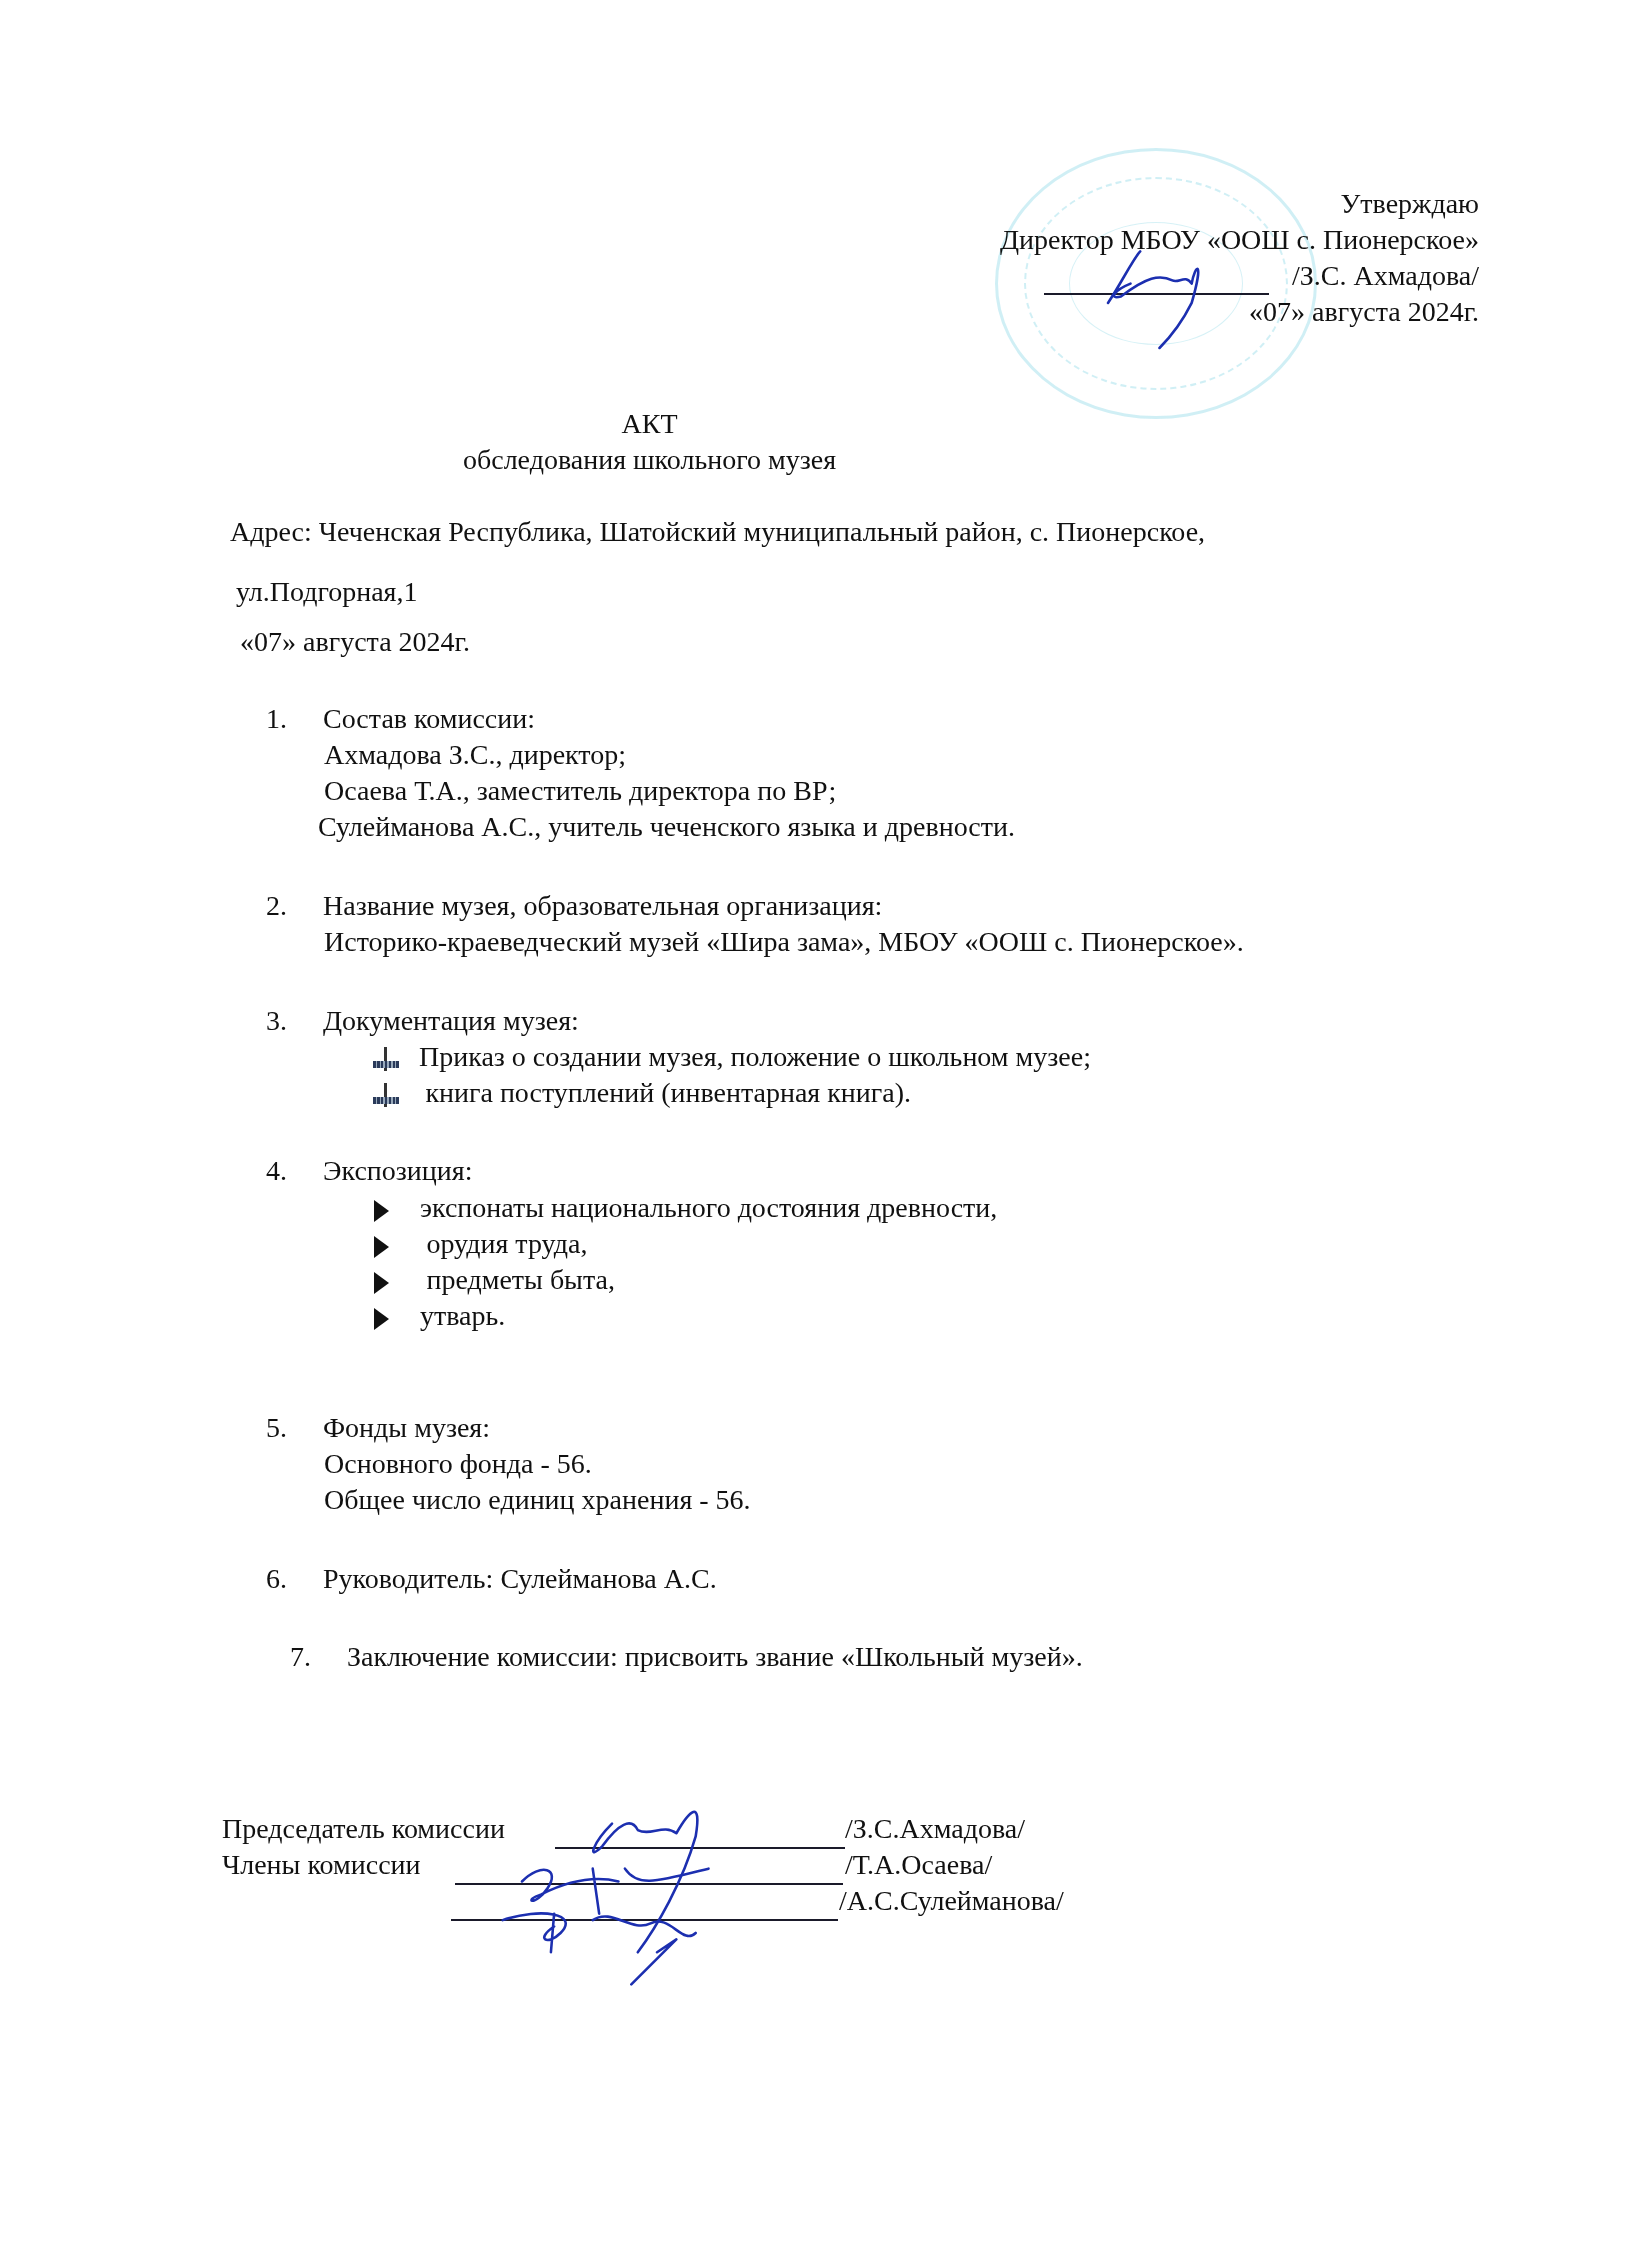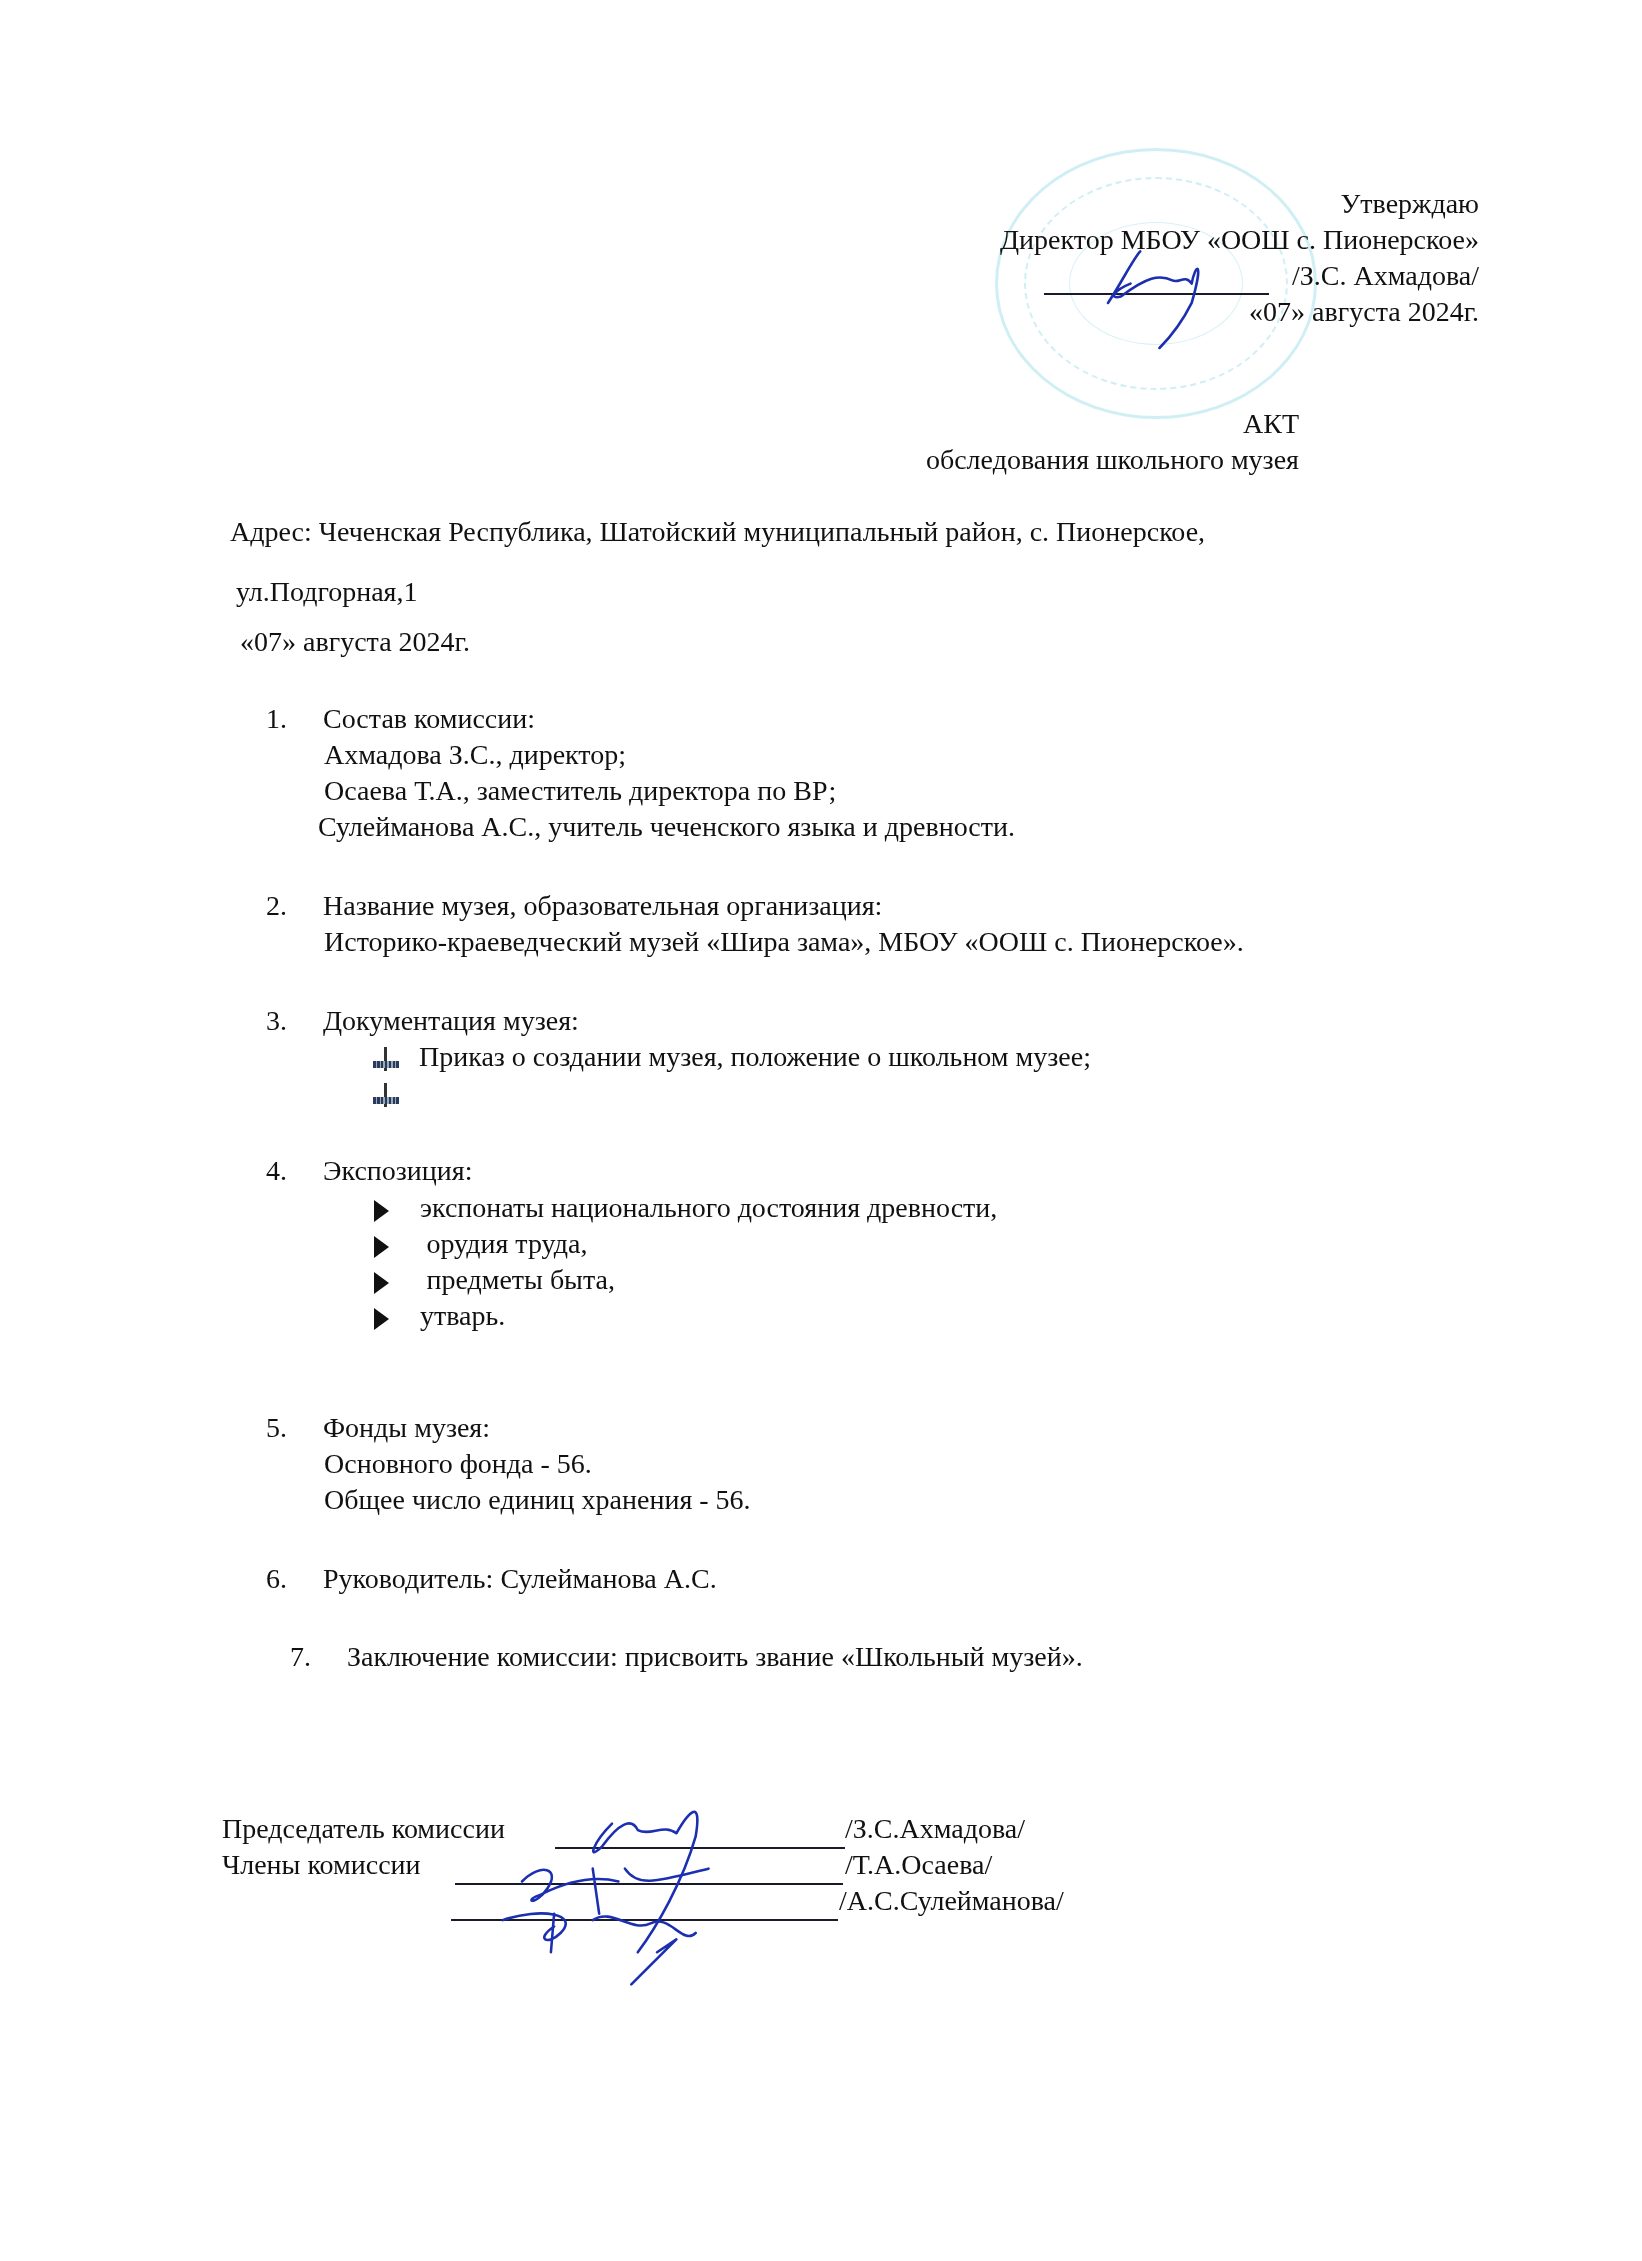--- a/index.html
+++ b/index.html
@@ -1,20 +1,20 @@
 <!DOCTYPE html>
 <html style="font-size:10.3px"><head>
 <meta charset="utf-8">
 <style>
   html, body { margin: 0; padding: 0; background: #ffffff; }
   body { width: 1643px; height: 2261px; position: relative; overflow: hidden;
          font-family: "Liberation Serif", serif; color: #111111; font-size: 28px; line-height: 1.2; }
   .abs { position: absolute; white-space: nowrap; }
   .right { text-align: right; }
-  .center { text-align: right; left: 0; width: 1299px; }
+  .center { text-align: center; left: 0; width: 1299px; }
   .stamp { position: absolute; left: 995px; top: 148px; width: 322px; height: 271px; border-radius: 50%;
            border: 3.9px solid rgba(120,210,225,0.35); box-sizing: border-box; }
   .stamp::before { content: ""; position: absolute; inset: 26px; border-radius: 50%;
            border: 2.6px dashed rgba(120,210,225,0.35); }
   .stamp::after { content: ""; position: absolute; inset: 71px; border-radius: 50%;
            border: 1.9px solid rgba(120,210,225,0.3); }
   .sigline { position: absolute; height: 1.9px; background: #1a1a2a; }
   .num { display: inline-block; width: 57px; }
   .bullet-doc { display: inline-block; width: 31px; height: 26px; position: relative; vertical-align: middle; margin-right: 18px; }
   .bullet-doc::before { content: ""; position: absolute; left: 14px; top: 0; width: 2.6px; height: 24.5px; background: #333; }
@@ -59,21 +59,21 @@
 </div>
 <div class="abs" style="left:324px; top:925px;">Историко-краеведческий музей «Шира зама», МБОУ «ООШ с. Пионерское».</div>
 
 <div class="abs" style="left:266px; top:1004px;">
   <span class="num">3.</span><span>Документация музея:</span>
 </div>
 <div class="abs" style="left:370px; top:1040px;">
   <span class="bullet-doc"></span><span>Приказ о создании музея, положение о школьном музее;</span>
 </div>
 <div class="abs" style="left:370px; top:1076px;">
-  <span class="bullet-doc"></span>
+  <span class="bullet-doc"></span><span style="padding-left:6.4px">книга поступлений (инвентарная книга).</span>
 </div>
 
 <div class="abs" style="left:266px; top:1154px;">
   <span class="num">4.</span><span>Экспозиция:</span>
 </div>
 <div class="abs" style="left:374px; top:1191px;">
   <span class="arrow"></span><span>экспонаты национального достояния древности,</span>
 </div>
 <div class="abs" style="left:374px; top:1227px;text-align:right;">
   <span class="arrow"></span><span style="padding-left:6.4px">орудия труда,</span>

